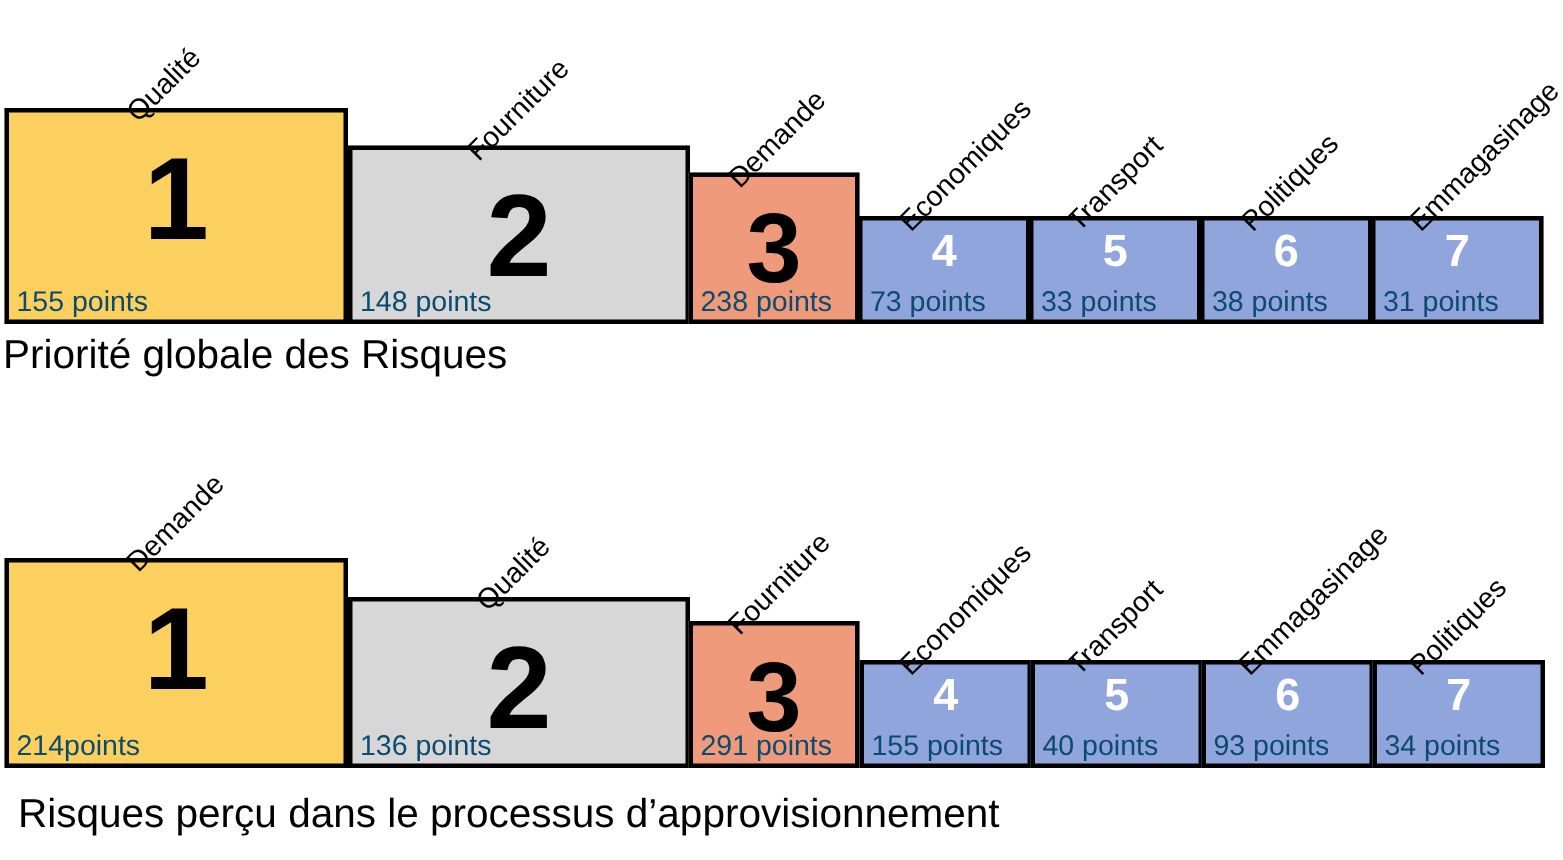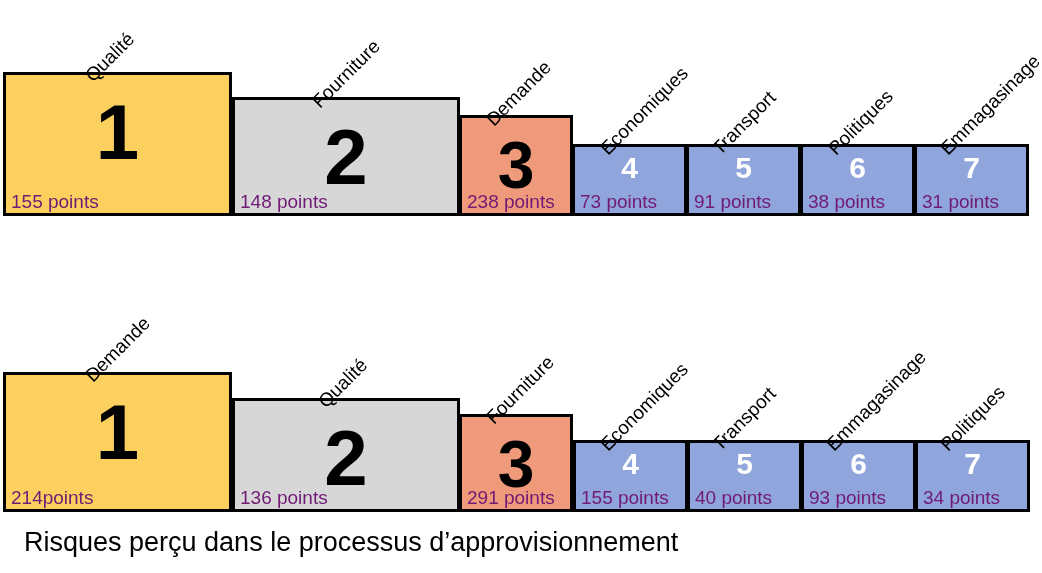--- a/index.html
+++ b/index.html
@@ -44,21 +44,21 @@
     font-weight: bold;
     line-height: 1;
     color: #000000;
   }
   .bar .points {
     position: absolute;
     left: 5px;
     bottom: 1px;
     font-size: 19px;
     line-height: 1.05;
-    color: #701a75;
+    color: #0c4a6e;
     white-space: nowrap;
   }
   .bar.big .rank  { font-size: 78px; top: 18px; }
   .bar.mid .rank  { font-size: 66px; top: 14px; }
   .bar.small .rank{ font-size: 30px; top: 6px; color: #ffffff; }
 
   .bar.yellow { background: #FBD05E; }
   .bar.gray   { background: #D7D7D7; }
   .bar.orange { background: #EF9A7A; }
   .bar.blue   { background: #8FA5DB; }
@@ -75,21 +75,21 @@
 
   .caption {
     position: absolute;
     left: 0;
     font-size: 27px;
     color: #000000;
     white-space: nowrap;
     line-height: 1.1;
   }
   #chart-1 .caption { top: 222px; left: 2px; }
-  #chart-2 .caption { top: 228px; left: 24px; }
+  #chart-2 .caption { top: 228px; left: 12px; }
 </style>
 </head>
 <body>
 
 <div class="chart" id="chart-1">
 
   <div class="bars">
 
     <div class="bar yellow big" style="left:3px; top:72px; width:229px; height:144px;">
       <div class="rank">1</div>
@@ -106,21 +106,21 @@
       <div class="points">238 points</div>
     </div>
 
     <div class="bar blue small" style="left:572px; top:144px; width:115px; height:72px;">
       <div class="rank">4</div>
       <div class="points">73 points</div>
     </div>
 
     <div class="bar blue small" style="left:686px; top:144px; width:115px; height:72px;">
       <div class="rank">5</div>
-      <div class="points">91 points</div>
+      <div class="points">33 points</div>
     </div>
 
     <div class="bar blue small" style="left:800px; top:144px; width:115px; height:72px;">
       <div class="rank">6</div>
       <div class="points">38 points</div>
     </div>
 
     <div class="bar blue small" style="left:914px; top:144px; width:115px; height:72px;">
       <div class="rank">7</div>
       <div class="points">31 points</div>
@@ -129,20 +129,21 @@
     <div class="cat-label" style="left:95px;  top:66px;">Qualité</div>
     <div class="cat-label" style="left:322px; top:92px;">Fourniture</div>
     <div class="cat-label" style="left:496px; top:110px;">Demande</div>
     <div class="cat-label" style="left:610px; top:139px;">Economiques</div>
     <div class="cat-label" style="left:722px; top:139px;">Transport</div>
     <div class="cat-label" style="left:838px; top:139px;">Politiques</div>
     <div class="cat-label" style="left:950px; top:139px;">Emmagasinage</div>
 
   </div>
 
+  <div class="caption">Priorité globale des Risques</div>
 </div>
 
 <div class="chart" id="chart-2">
 
   <div class="bars">
 
     <div class="bar yellow big" style="left:3px; top:72px; width:229px; height:140px;">
       <div class="rank">1</div>
       <div class="points">214points</div>
     </div>

